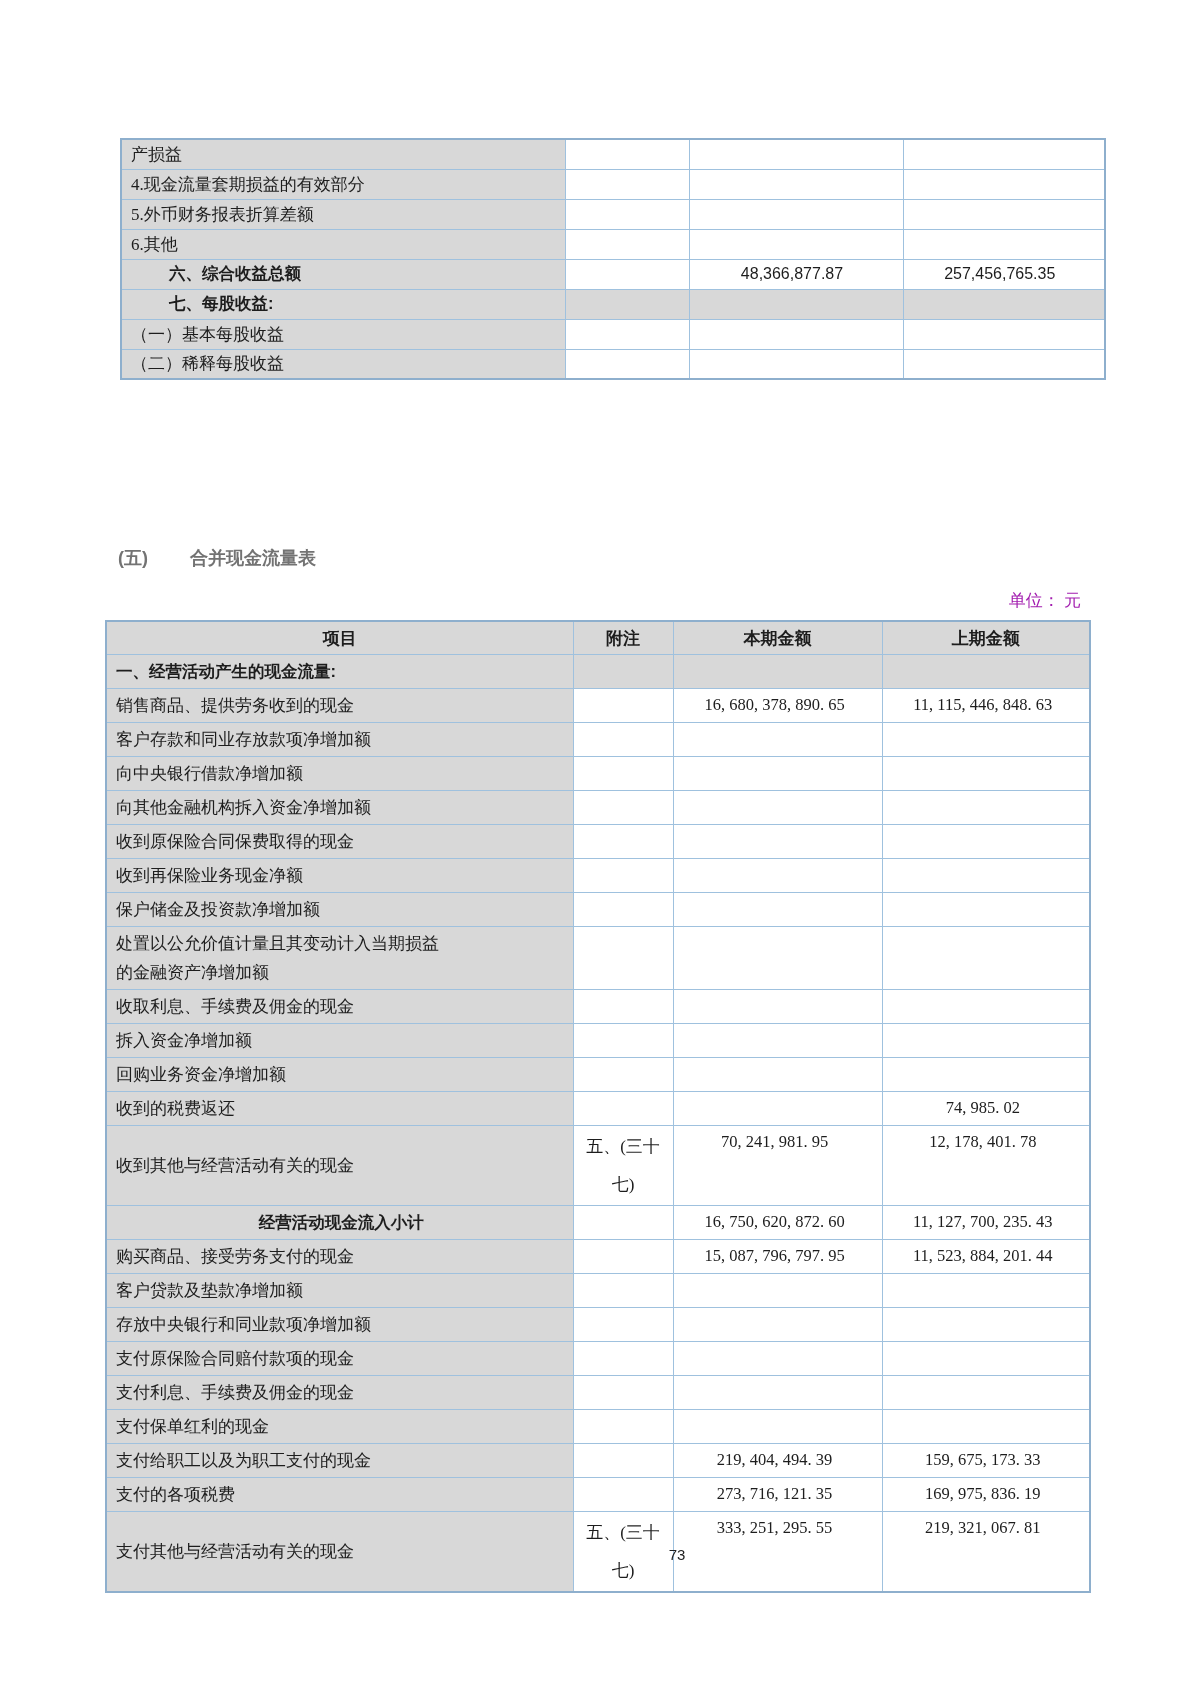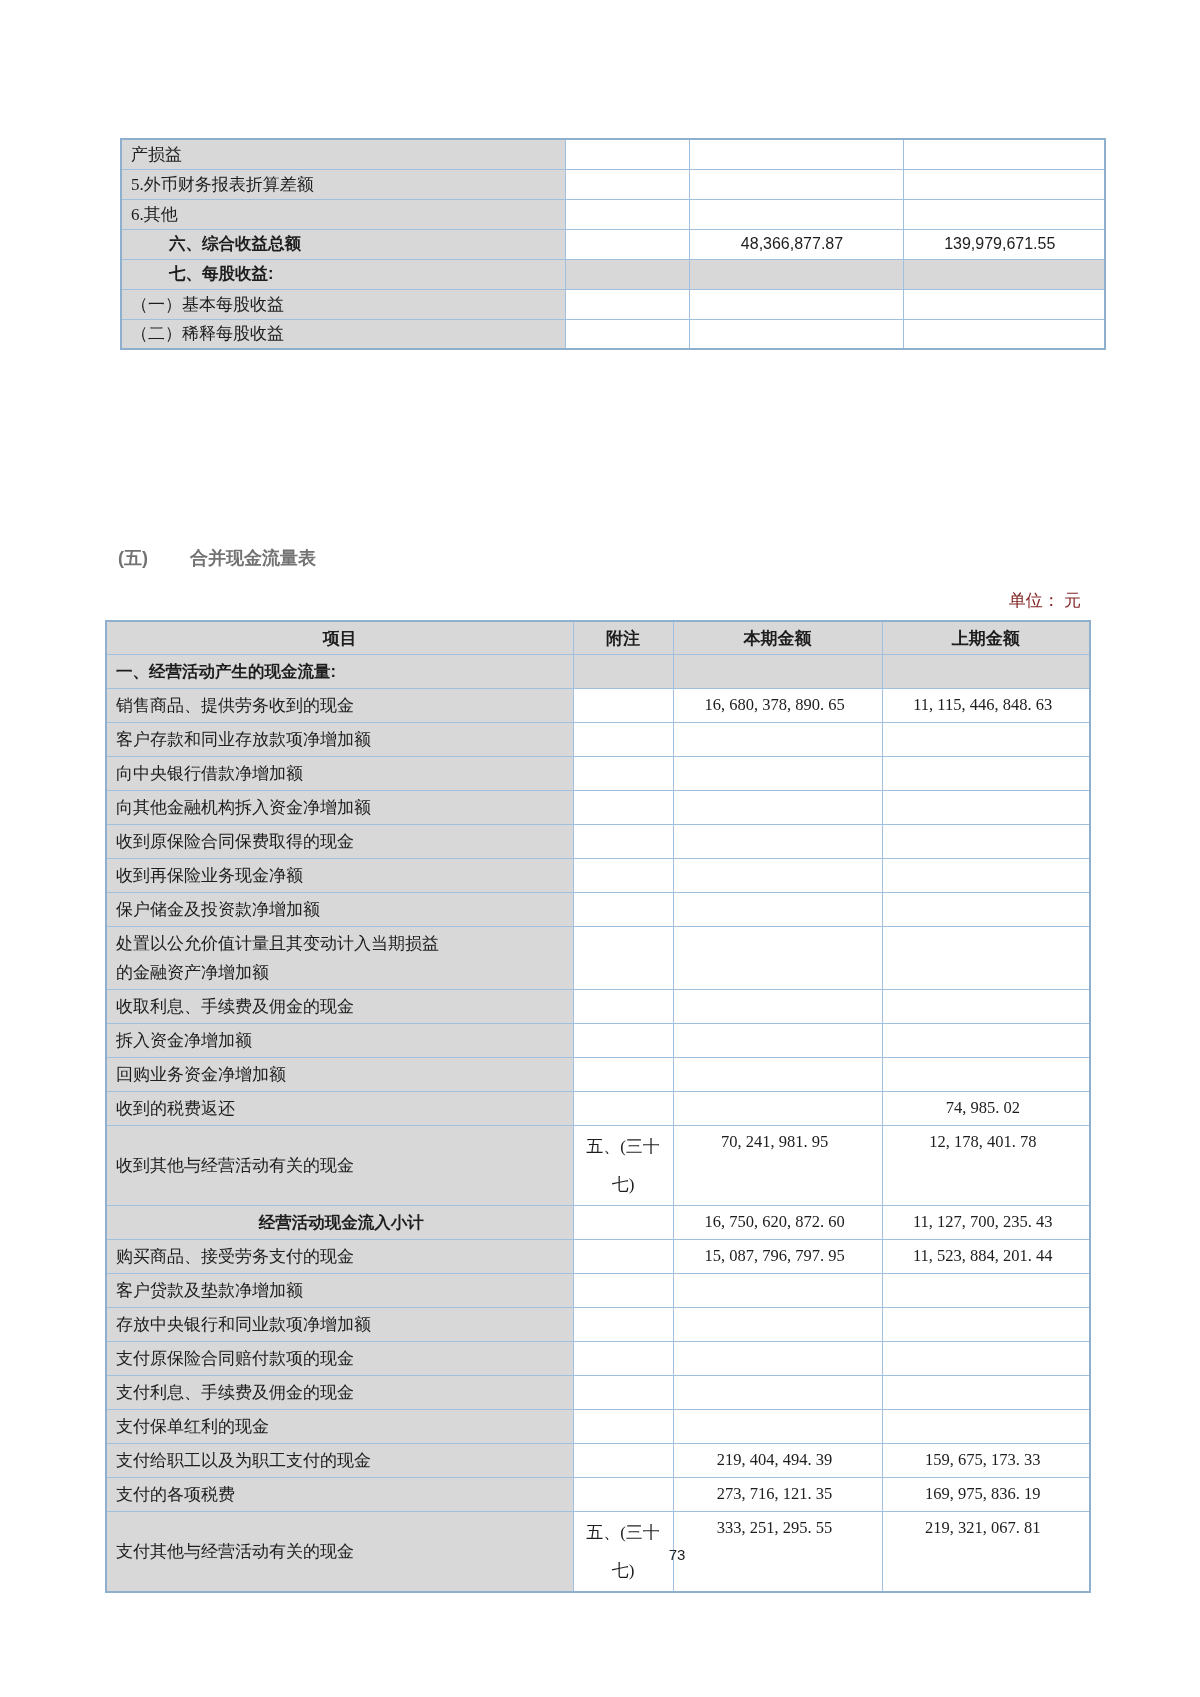--- a/index.html
+++ b/index.html
@@ -38,21 +38,21 @@
   #top-table tr.full-gray td.num{background:#d8d8d8;}
   
   #section-heading{
     position:absolute;left:118px;top:546px;width:900px;
     font-family:"Liberation Sans","DejaVu Sans",sans-serif;
     font-weight:bold;font-size:18px;color:#737373;
   }
   #section-heading .idx{display:inline-block;width:72px;}
   #unit-line{
     position:absolute;left:105px;top:589px;width:976px;
-    text-align:right;font-size:17px;color:#7f1d1d;
+    text-align:right;font-size:17px;color:#a21caf;
     font-family:"Liberation Serif","DejaVu Serif",serif;
   }
   
   #main-table{position:absolute;left:105px;top:620px;width:984px;}
   #main-table tr{height:31px;}
   #main-table th{
     background:#d8d8d8;text-align:center;
     font-family:"Liberation Sans","DejaVu Sans",sans-serif;
     font-weight:bold;font-size:17px;height:30px;
   }
@@ -95,36 +95,42 @@
       <col style="width:202px">
   </colgroup>
   <tbody>
       <tr>
         <td class="label-cell">产损益</td>
         <td class="num"></td>
         <td class="num"></td>
         <td class="num"></td>
       </tr>
       <tr>
+        <td class="label-cell">4.现金流量套期损益的有效部分</td>
+        <td class="num"></td>
+        <td class="num"></td>
+        <td class="num"></td>
+      </tr>
+      <tr>
         <td class="label-cell">5.外币财务报表折算差额</td>
         <td class="num"></td>
         <td class="num"></td>
         <td class="num"></td>
       </tr>
       <tr>
         <td class="label-cell">6.其他</td>
         <td class="num"></td>
         <td class="num"></td>
         <td class="num"></td>
       </tr>
       <tr class="em">
         <td class="label-cell">六、综合收益总额</td>
         <td class="num"></td>
         <td class="num">48,366,877.87</td>
-        <td class="num">139,979,671.55</td>
+        <td class="num">257,456,765.35</td>
       </tr>
       <tr class="em full-gray">
         <td class="label-cell">七、每股收益:</td>
         <td class="num"></td>
         <td class="num"></td>
         <td class="num"></td>
       </tr>
       <tr>
         <td class="label-cell">（一）基本每股收益</td>
         <td class="num"></td>

